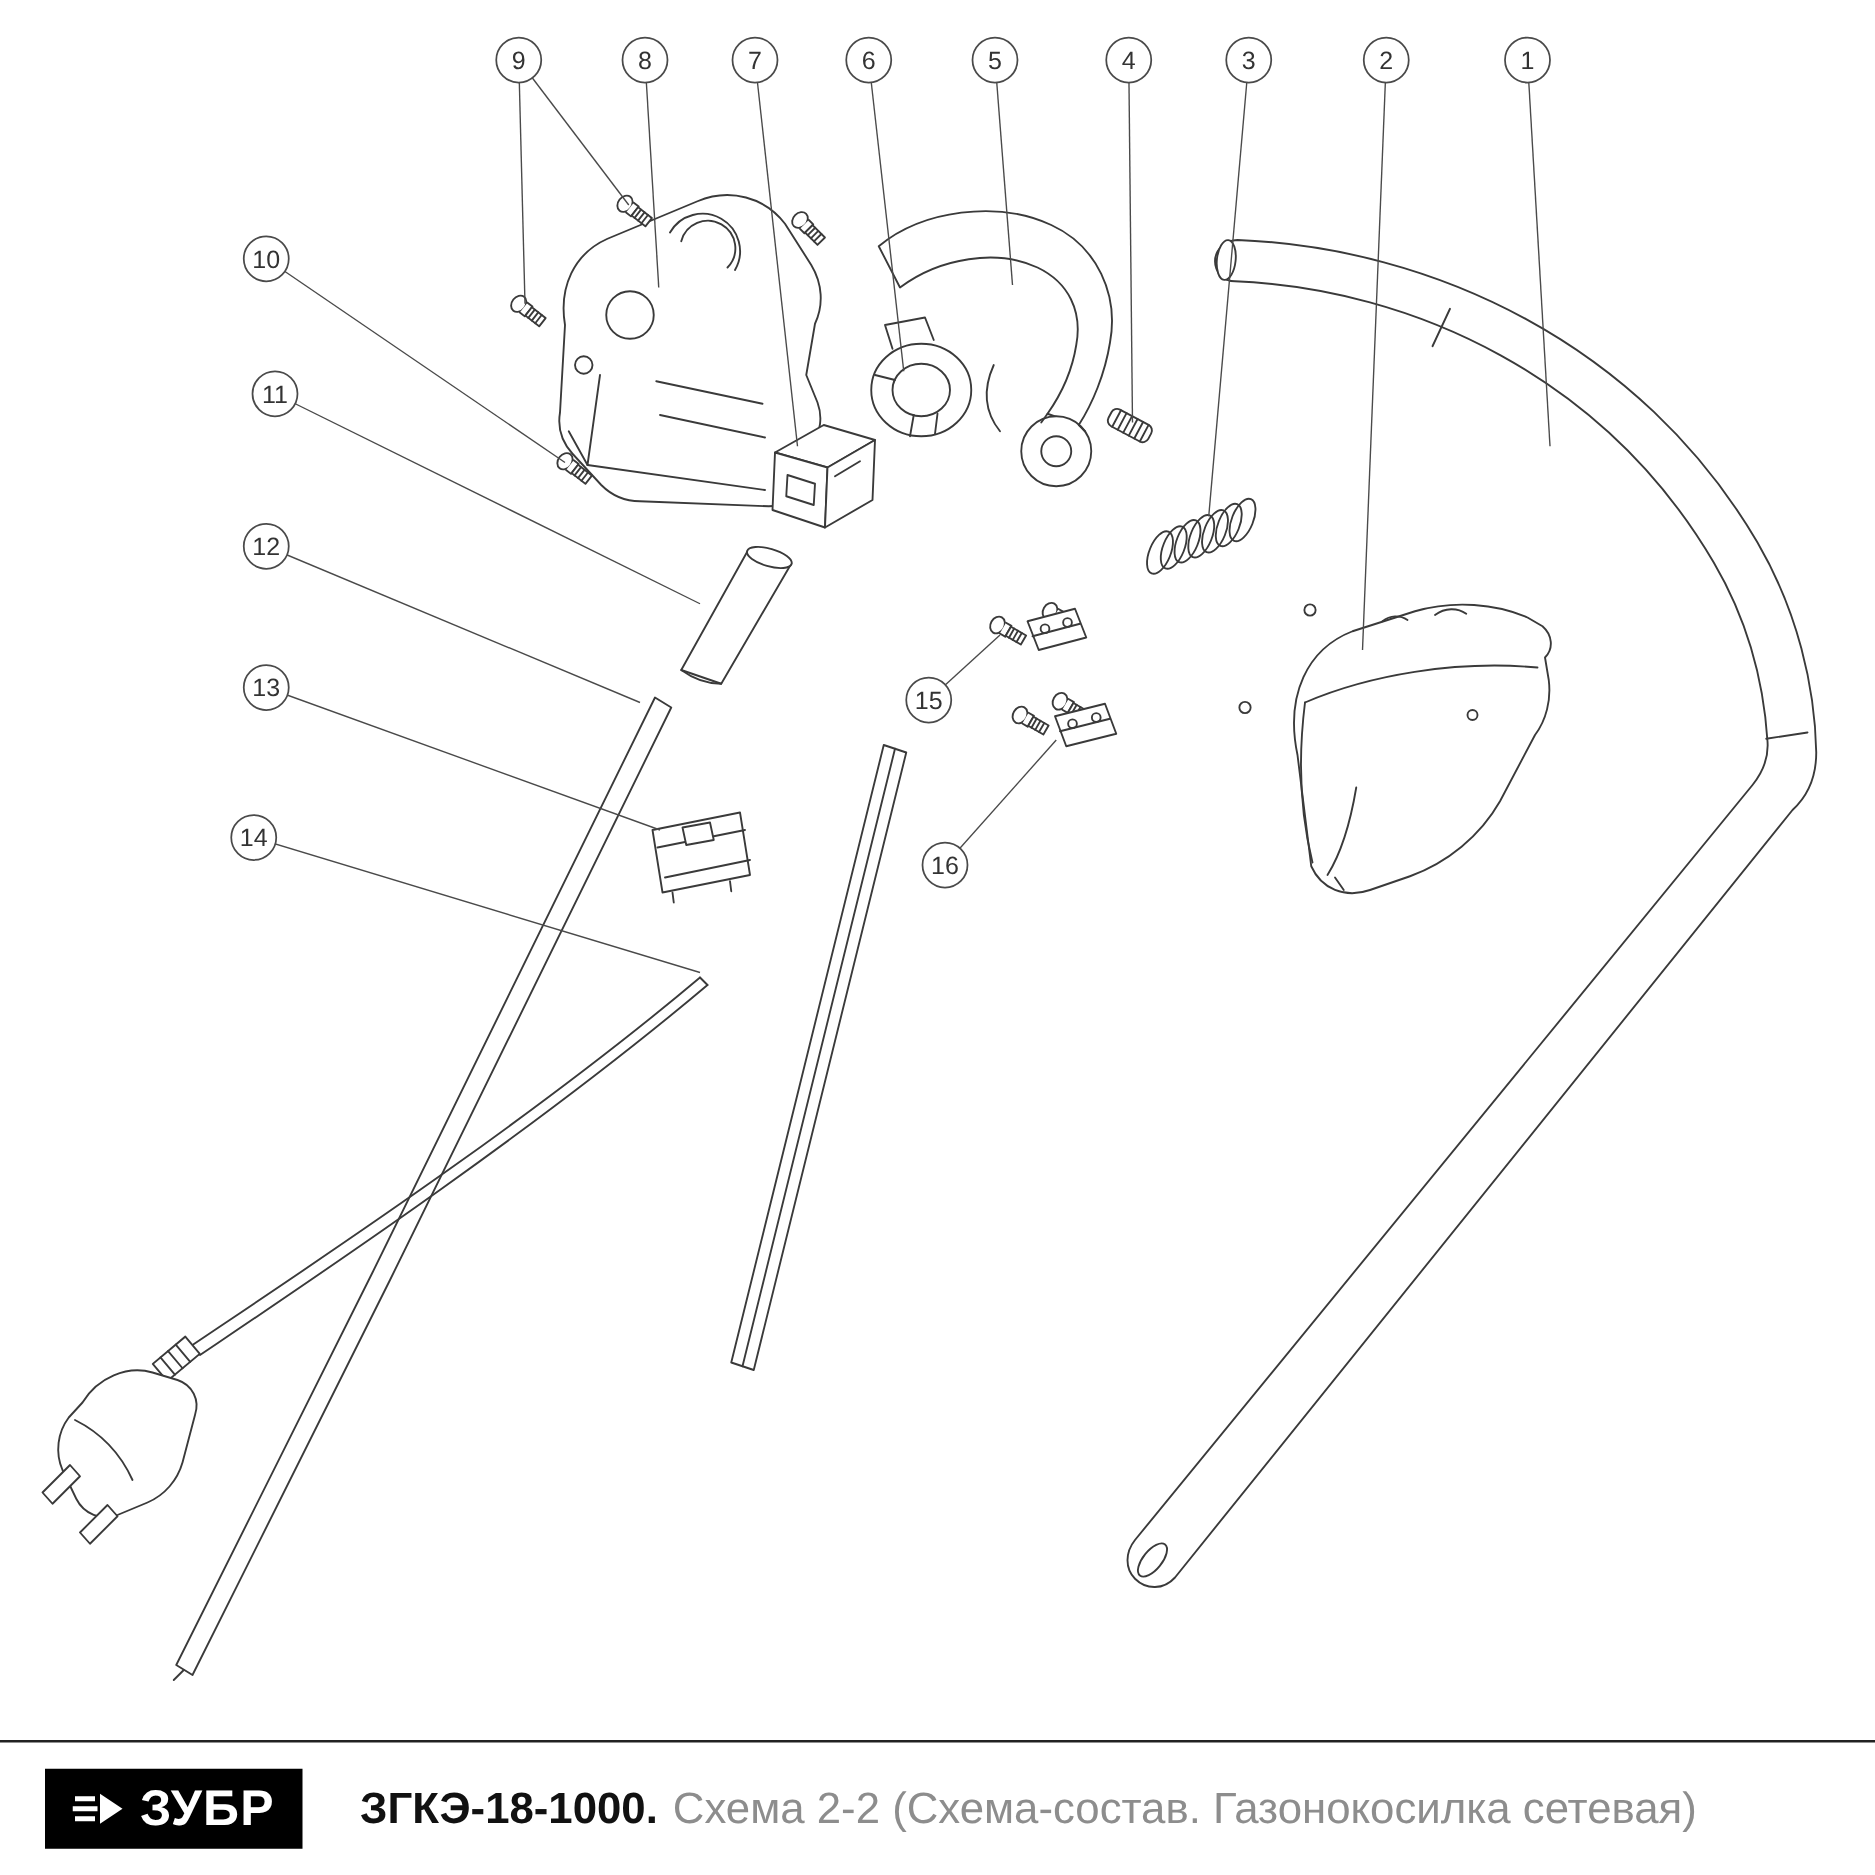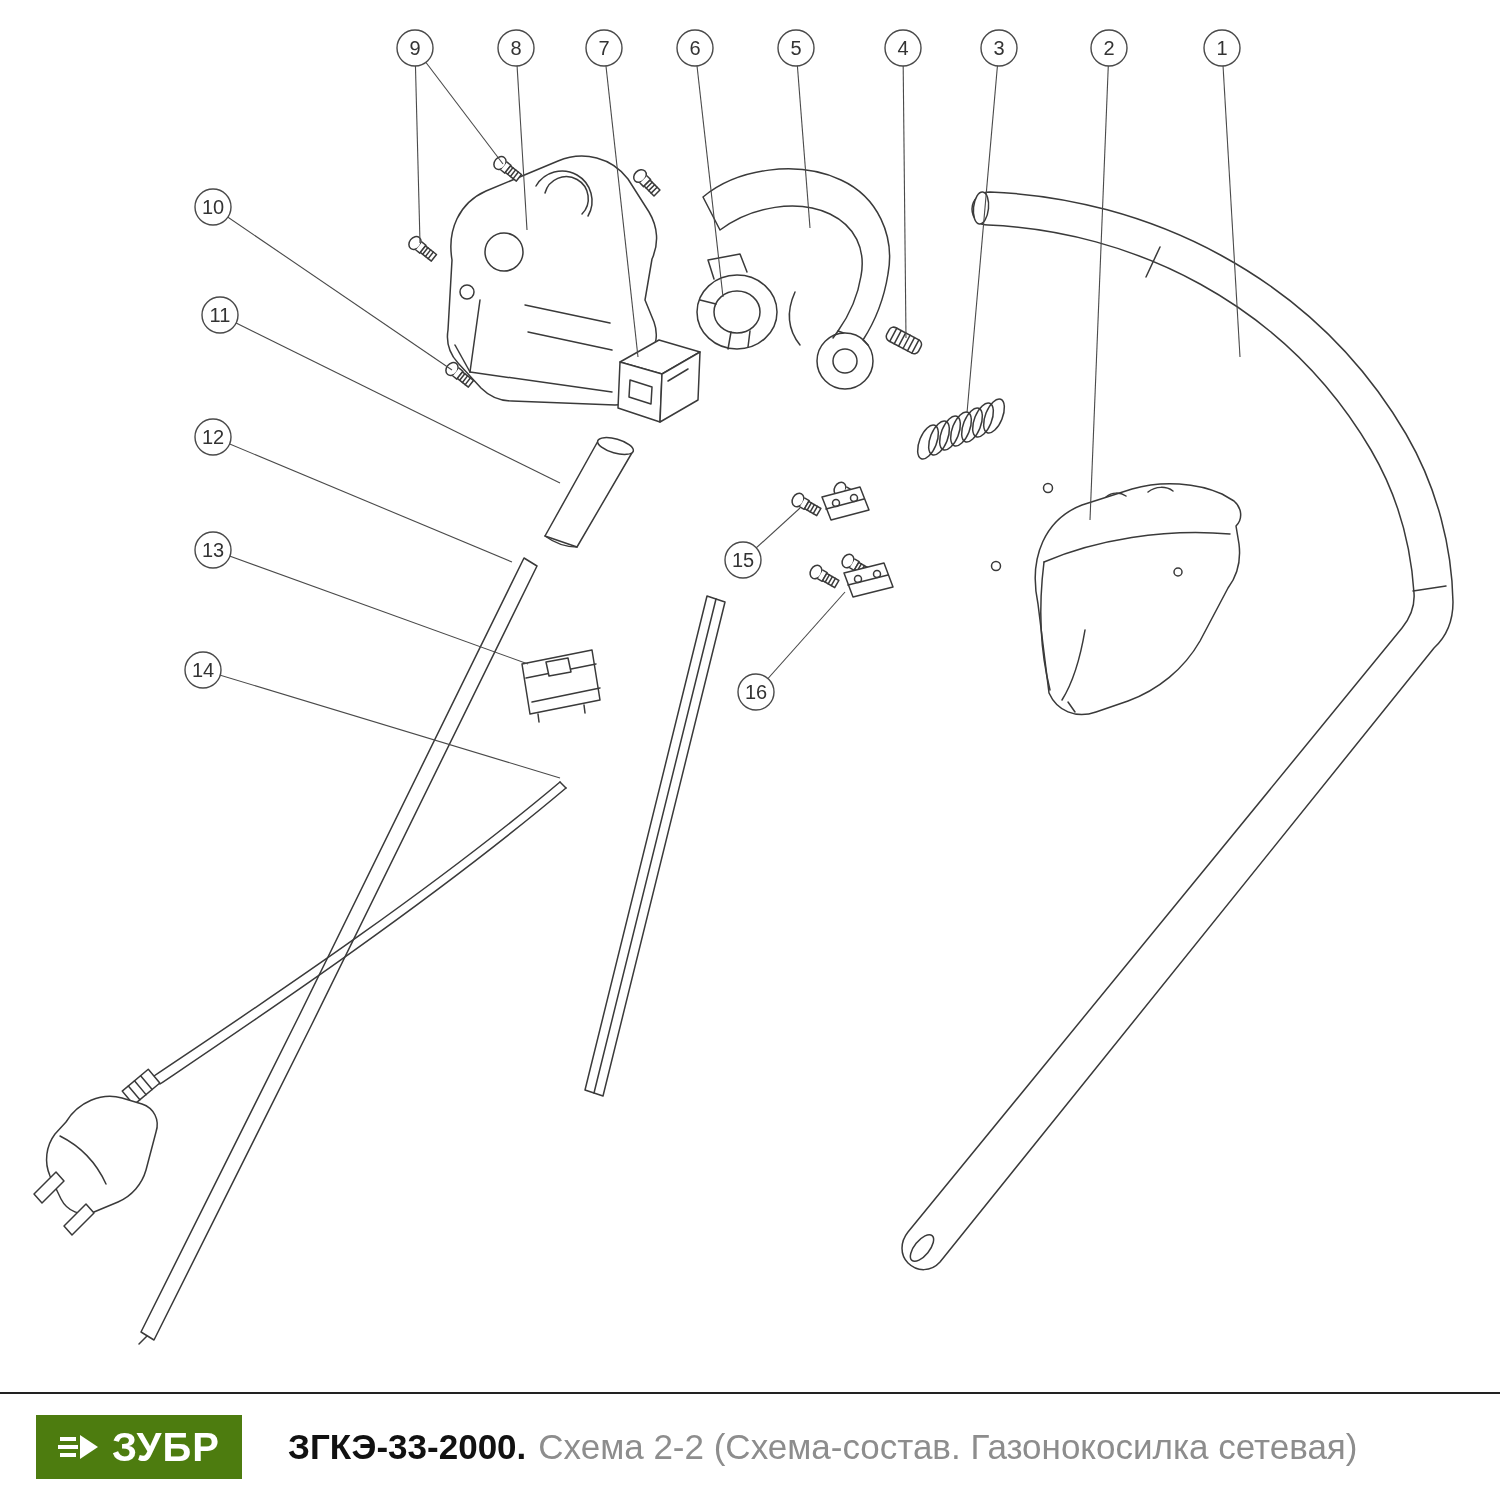--- a/index.html
+++ b/index.html
@@ -7,21 +7,21 @@
         font-family:"Liberation Sans",sans-serif;}
   #diagram{position:absolute;top:0;left:0;display:block;}
   
   #parts{stroke:#3a3a3a;stroke-width:1.5;fill:none;stroke-linecap:round;stroke-linejoin:round;}
   .leader{stroke:#4a4a4a;stroke-width:1.1;}
   .callout-circle{fill:#fff;stroke:#4a4a4a;stroke-width:1.4;}
   .callout-num{fill:#333;font-family:"Liberation Sans",sans-serif;font-size:20px;text-anchor:middle;}
   
   .footer{position:absolute;left:0;top:1392px;width:1500px;height:108px;border-top:2px solid #222;
           display:flex;align-items:center;gap:46px;padding-left:36px;box-sizing:border-box;background:#fff;}
-  .logo{background:#4d7c0f;width:206px;height:64px;display:flex;align-items:center;justify-content:center;gap:10px;flex:0 0 auto;}
+  .logo{background:#000000;width:206px;height:64px;display:flex;align-items:center;justify-content:center;gap:10px;flex:0 0 auto;}
   .logo-text{color:#fff;font-weight:700;font-size:40px;letter-spacing:1px;line-height:1;}
   .caption{font-size:35px;color:#8d8d8d;white-space:nowrap;}
   .model{color:#111;font-weight:700;margin-right:12px;}
 </style>
 </head>
 <body>
 
 <div class="page">
 
   <svg id="diagram" width="1500" height="1392" viewBox="0 0 1500 1392">
@@ -276,17 +276,17 @@
 
   <div class="footer">
     <div class="logo">
       <svg width="44" height="36" viewBox="0 0 44 36">
         <path d="M2,10 h16 M0,18 h20 M2,26 h16" stroke="#fff" stroke-width="4" fill="none"></path>
         <path d="M22,6 L40,18 L22,30 Z" fill="#fff"></path>
       </svg>
       <span class="logo-text">ЗУБР</span>
     </div>
     <div class="caption">
-      <span class="model">ЗГКЭ-33-2000.</span><span class="subtitle">Схема 2-2 (Схема-состав. Газонокосилка сетевая)</span>
+      <span class="model">ЗГКЭ-18-1000.</span><span class="subtitle">Схема 2-2 (Схема-состав. Газонокосилка сетевая)</span>
     </div>
   </div>
 
 </div>
 
 </body></html>

